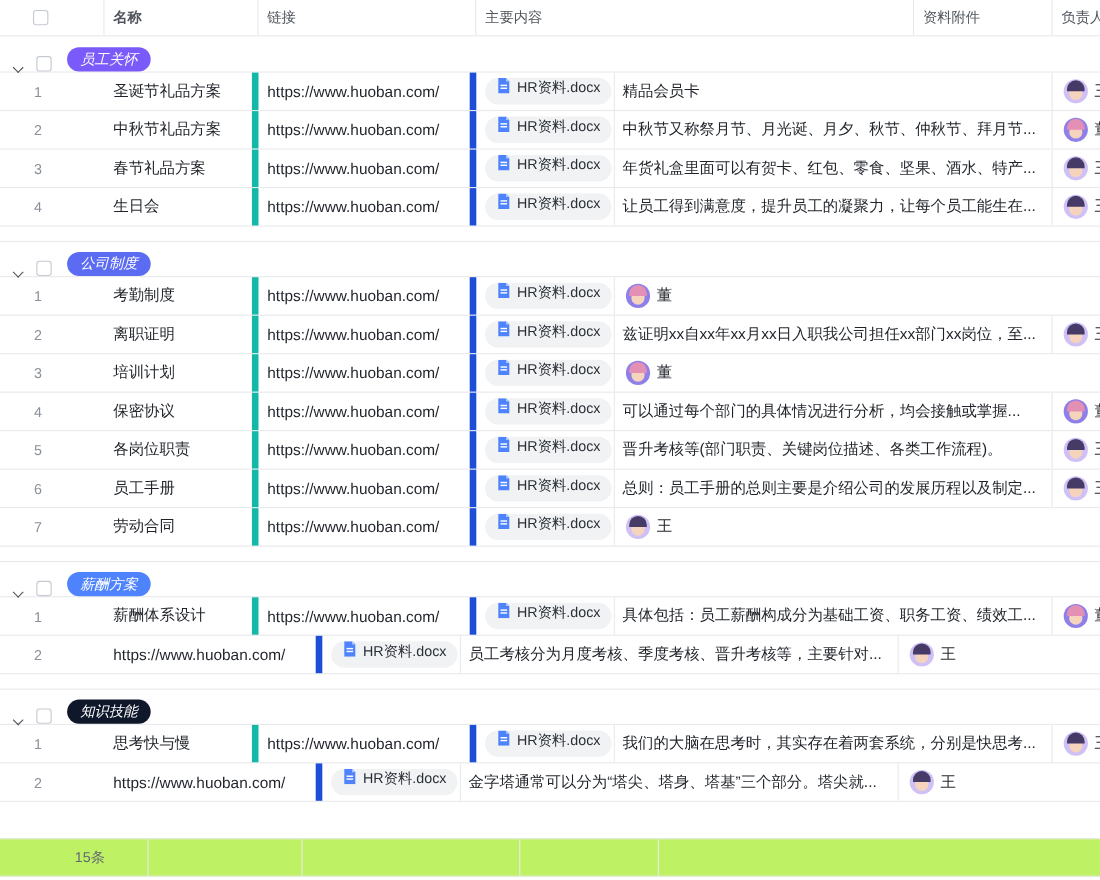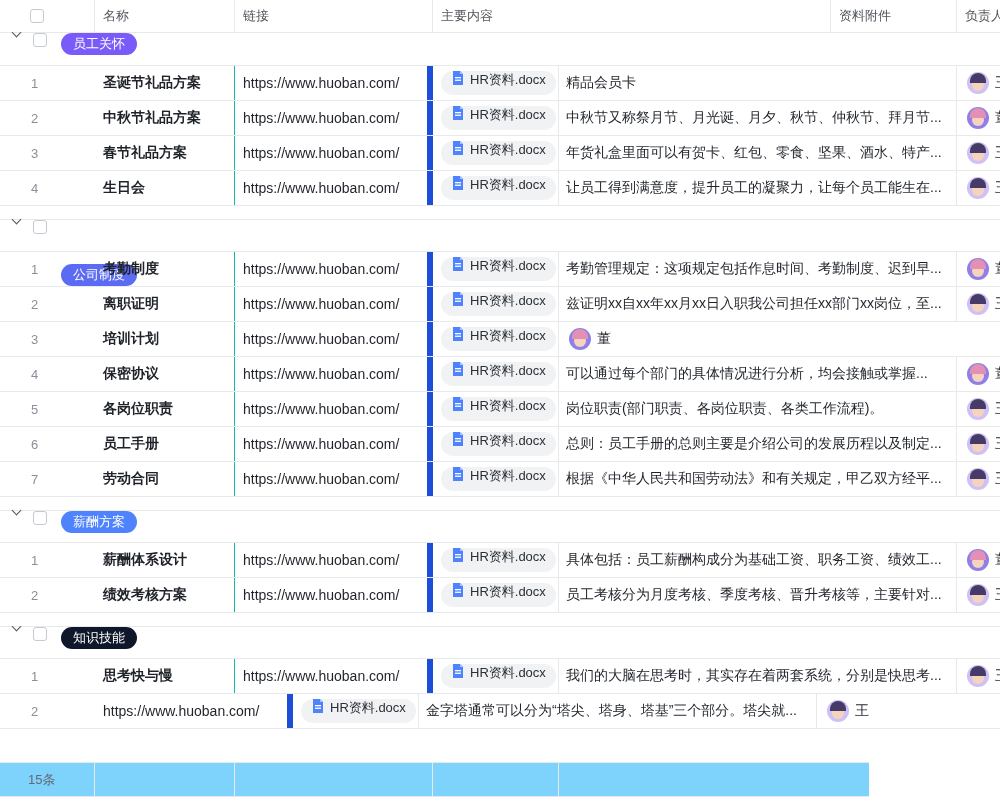--- a/index.html
+++ b/index.html
@@ -8,59 +8,59 @@
     font-family: "Liberation Sans", "DejaVu Sans", sans-serif;
     background: #fff;
     color: #1f2329;
   }
   .app { position: relative; width: 1000px; height: 800px; overflow: hidden; background: #fff; }
 
   
   .header-row { display: flex; height: 33px; border-bottom: 1px solid #e8e9eb; color: #51565d; font-size: 13px; width: 1120px; }
   .hcell { display: flex; align-items: center; border-right: 1px solid #e8e9eb; padding-left: 8px; overflow: hidden; white-space: nowrap; flex: none; }
   .w0 { width: 95px; padding-left: 30px; }
-  .w1 { width: 140px; }
+  .w1 { width: 140px; font-weight: bold; }
   .w2 { width: 198px; }
   .w3 { width: 126px; }
   .w4 { width: 398px; }
   .w5 { width: 160px; border-right: none; }
 
   .checkbox { width: 14px; height: 14px; border: 1px solid #c5c9d1; border-radius: 3px; background: #fff; flex: none; display: inline-block; }
 
   
   .gap { height: 13px; }
-  .group-row { display: flex; align-items: flex-start; height: 33px; border-top: 1px solid #e8e9eb; border-bottom: 1px solid #e8e9eb; cursor: pointer; }
+  .group-row { display: flex; align-items: flex-end; height: 33px; border-top: 1px solid #e8e9eb; border-bottom: 1px solid #e8e9eb; cursor: pointer; font-style: italic; }
   .group-section.first .group-row { border-top: none; }
   .chevron { width: 7px; height: 7px; border-left: 1.5px solid #51565d; border-bottom: 1.5px solid #51565d; transform: rotate(-45deg); margin-left: 13px; margin-top: -4px; flex: none; }
   .group-row .checkbox { margin-left: 13px; }
   .badge { margin-left: 14px; height: 22px; line-height: 22px; padding: 0 12px; border-radius: 11px; color: #fff; font-size: 13px; white-space: nowrap; }
 
   
   .row { display: flex; height: 35px; border-bottom: 1px solid #e8e9eb; font-size: 14px; width: 1120px; }
   .cell { display: flex; align-items: center; overflow: hidden; white-space: nowrap; flex: none; }
   .c0 { width: 95px; padding-left: 31px; color: #8a9099; font-size: 13px; }
-  .c1 { width: 140px; border-right: 1px solid #14b8a6; padding-left: 8px; font-weight: bold; }
+  .c1 { width: 140px; border-right: 6px solid #14b8a6; padding-left: 8px; }
   .c2 { width: 198px; border-right: 6px solid #1d4ed8; padding-left: 8px; }
   .c3 { width: 126px; border-right: 1px solid #e8e9eb; padding-left: 8px; }
   .c4 { width: 398px; border-right: 1px solid #e8e9eb; padding-left: 7px; }
   .c5 { width: 160px; padding-left: 10px; }
 
   .chip { display: inline-flex; background: #f1f2f4; border-radius: 12px; height: 24px; padding: 0 10px; font-size: 13px; color: #2a2f36; }
   .chip .doc-icon { display: inline-flex; margin-right: 5px; }
   .chip .doc-icon svg { display: block; }
 
   .avatar { width: 22px; height: 22px; border-radius: 50%; position: relative; overflow: hidden; flex: none; margin-right: 6px; }
   .avatar::before { content: ""; position: absolute; left: 5px; top: 7px; width: 12px; height: 12px; border-radius: 50%; background: #f6d3bd; z-index: 1; }
   .avatar::after { content: ""; position: absolute; left: 3px; top: 1px; width: 16px; height: 10px; border-radius: 8px 8px 0 0; background: #463a66; z-index: 2; }
   .av-a { background: #cfc0f5; }
   .av-b { background: #8f7fe8; }
   .av-b::after { background: #e48fb4; }
 
   
-  .footer { position: absolute; left: 0; top: 762px; width: 869px; height: 35px; border-top: 1px solid #e8e9eb; border-bottom: 1px solid #e8e9eb; display: flex; font-size: 13px; color: #646a73; background: #7dd3fc; }
+  .footer { position: absolute; left: 0; top: 762px; width: 1000px; height: 35px; border-top: 1px solid #e8e9eb; border-bottom: 1px solid #e8e9eb; display: flex; font-size: 13px; color: #646a73; background: #bef264; padding-left: 40px; }
   .fcell { height: 100%; border-right: 1px solid #e8e9eb; flex: none; display: flex; align-items: center; }
   .f0 { width: 95px; padding-left: 28px; }
   .f1 { width: 140px; }
   .f2 { width: 198px; }
   .f3 { width: 126px; }
   .f4 { border-right: none; flex: 1; }
 </style>
 </head>
 <body>
 
@@ -211,21 +211,20 @@
           <svg width="14" height="14" viewBox="0 0 14 14">
             <path fill="#4e83fd" d="M2 0h7l3 3v11H2z"></path>
             <path fill="#a8c6ff" d="M9 0l3 3H9z"></path>
             <rect x="4" y="6" width="6" height="1.3" fill="#fff"></rect>
             <rect x="4" y="8.6" width="6" height="1.3" fill="#fff"></rect>
           </svg>
         </span>
         <span class="chip-label">HR资料.docx</span>
       </span>
     </div>
-    <div class="cell c4">考勤管理规定：这项规定包括作息时间、考勤制度、迟到早...</div>
     <div class="cell c5">
       <span class="avatar av-b"></span>
       <span class="owner-name">董</span>
     </div>
   </div>
 
   <div class="row">
     <div class="cell c0">2</div>
     <div class="cell c1">离职证明</div>
     <div class="cell c2">https://www.huoban.com/</div>
@@ -306,21 +305,21 @@
           <svg width="14" height="14" viewBox="0 0 14 14">
             <path fill="#4e83fd" d="M2 0h7l3 3v11H2z"></path>
             <path fill="#a8c6ff" d="M9 0l3 3H9z"></path>
             <rect x="4" y="6" width="6" height="1.3" fill="#fff"></rect>
             <rect x="4" y="8.6" width="6" height="1.3" fill="#fff"></rect>
           </svg>
         </span>
         <span class="chip-label">HR资料.docx</span>
       </span>
     </div>
-    <div class="cell c4">岗位职责(部门职责、各岗位职责、各类工作流程)。</div>
+    <div class="cell c4">晋升考核等(部门职责、关键岗位描述、各类工作流程)。</div>
     <div class="cell c5">
       <span class="avatar av-a"></span>
       <span class="owner-name">王</span>
     </div>
   </div>
 
   <div class="row">
     <div class="cell c0">6</div>
     <div class="cell c1">员工手册</div>
     <div class="cell c2">https://www.huoban.com/</div>
@@ -354,21 +353,20 @@
           <svg width="14" height="14" viewBox="0 0 14 14">
             <path fill="#4e83fd" d="M2 0h7l3 3v11H2z"></path>
             <path fill="#a8c6ff" d="M9 0l3 3H9z"></path>
             <rect x="4" y="6" width="6" height="1.3" fill="#fff"></rect>
             <rect x="4" y="8.6" width="6" height="1.3" fill="#fff"></rect>
           </svg>
         </span>
         <span class="chip-label">HR资料.docx</span>
       </span>
     </div>
-    <div class="cell c4">根据《中华人民共和国劳动法》和有关规定，甲乙双方经平...</div>
     <div class="cell c5">
       <span class="avatar av-a"></span>
       <span class="owner-name">王</span>
     </div>
   </div>
 </div>
   </div>
       <div class="group-section">
     <div class="gap"></div>
     <div class="group-row">
@@ -396,21 +394,20 @@
     </div>
     <div class="cell c4">具体包括：员工薪酬构成分为基础工资、职务工资、绩效工...</div>
     <div class="cell c5">
       <span class="avatar av-b"></span>
       <span class="owner-name">董</span>
     </div>
   </div>
 
   <div class="row">
     <div class="cell c0">2</div>
-    <div class="cell c1">绩效考核方案</div>
     <div class="cell c2">https://www.huoban.com/</div>
     <div class="cell c3">
       <span class="chip">
         <span class="doc-icon">
           <svg width="14" height="14" viewBox="0 0 14 14">
             <path fill="#4e83fd" d="M2 0h7l3 3v11H2z"></path>
             <path fill="#a8c6ff" d="M9 0l3 3H9z"></path>
             <rect x="4" y="6" width="6" height="1.3" fill="#fff"></rect>
             <rect x="4" y="8.6" width="6" height="1.3" fill="#fff"></rect>
           </svg>

